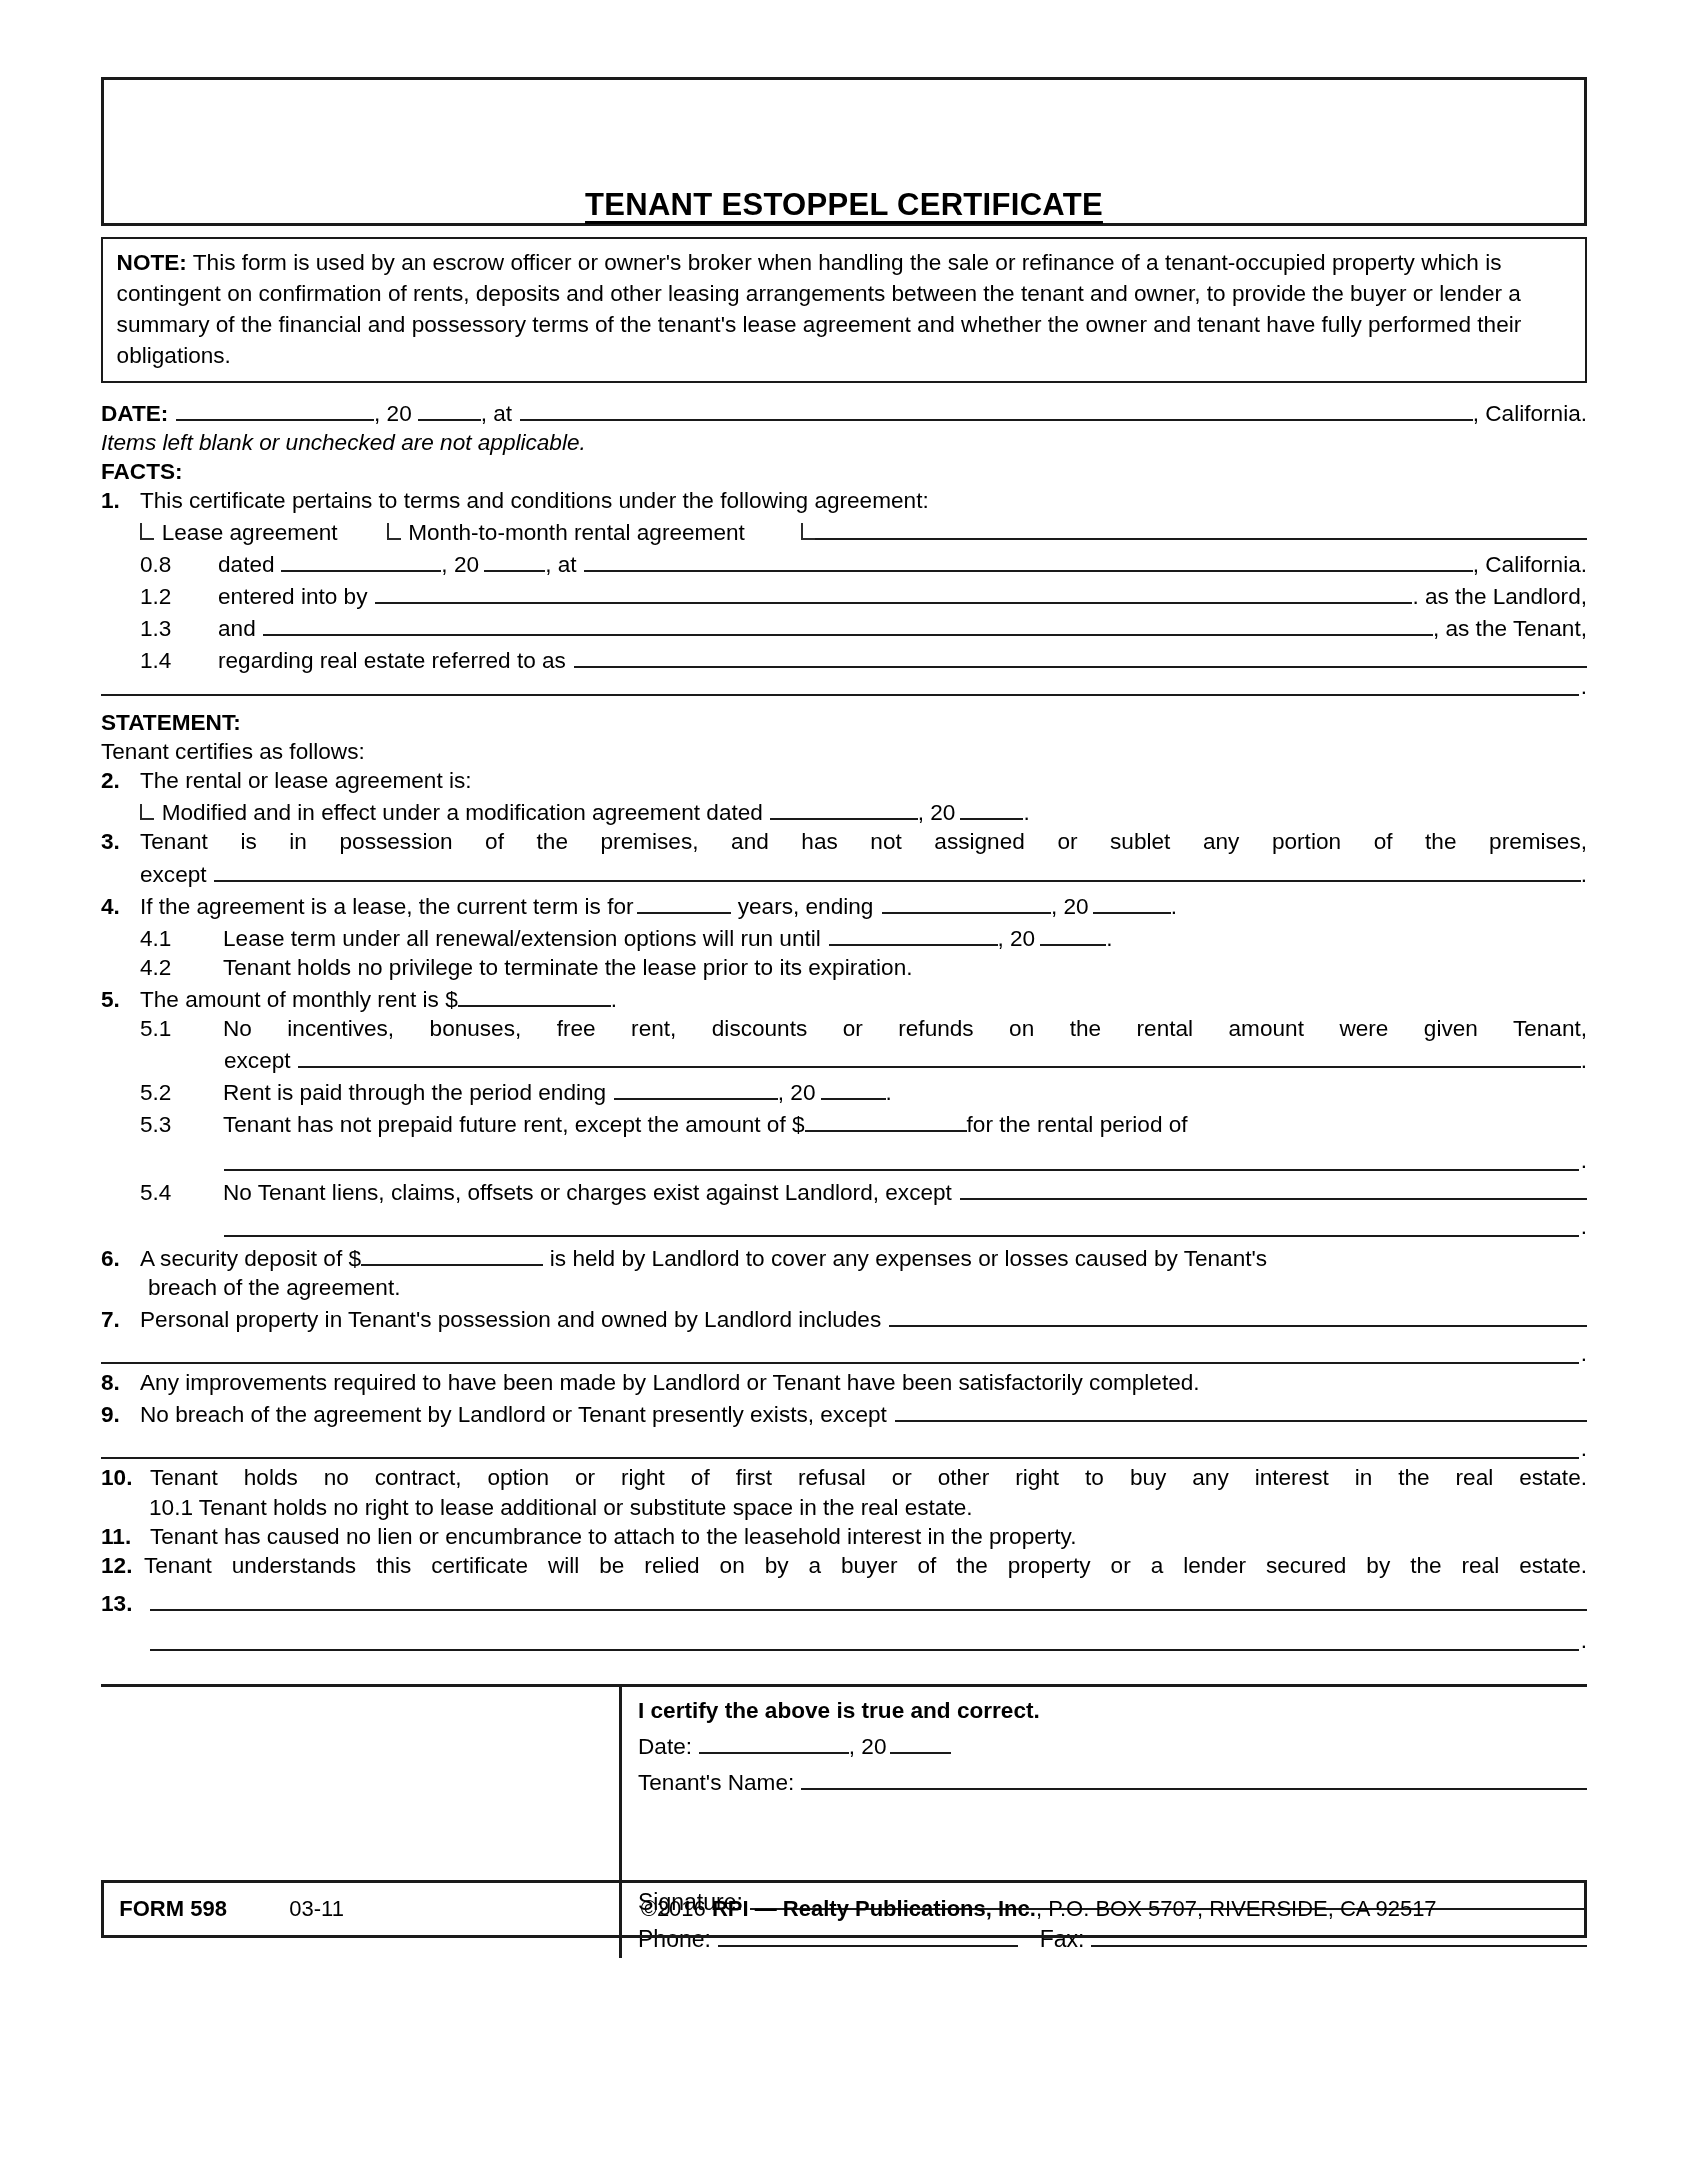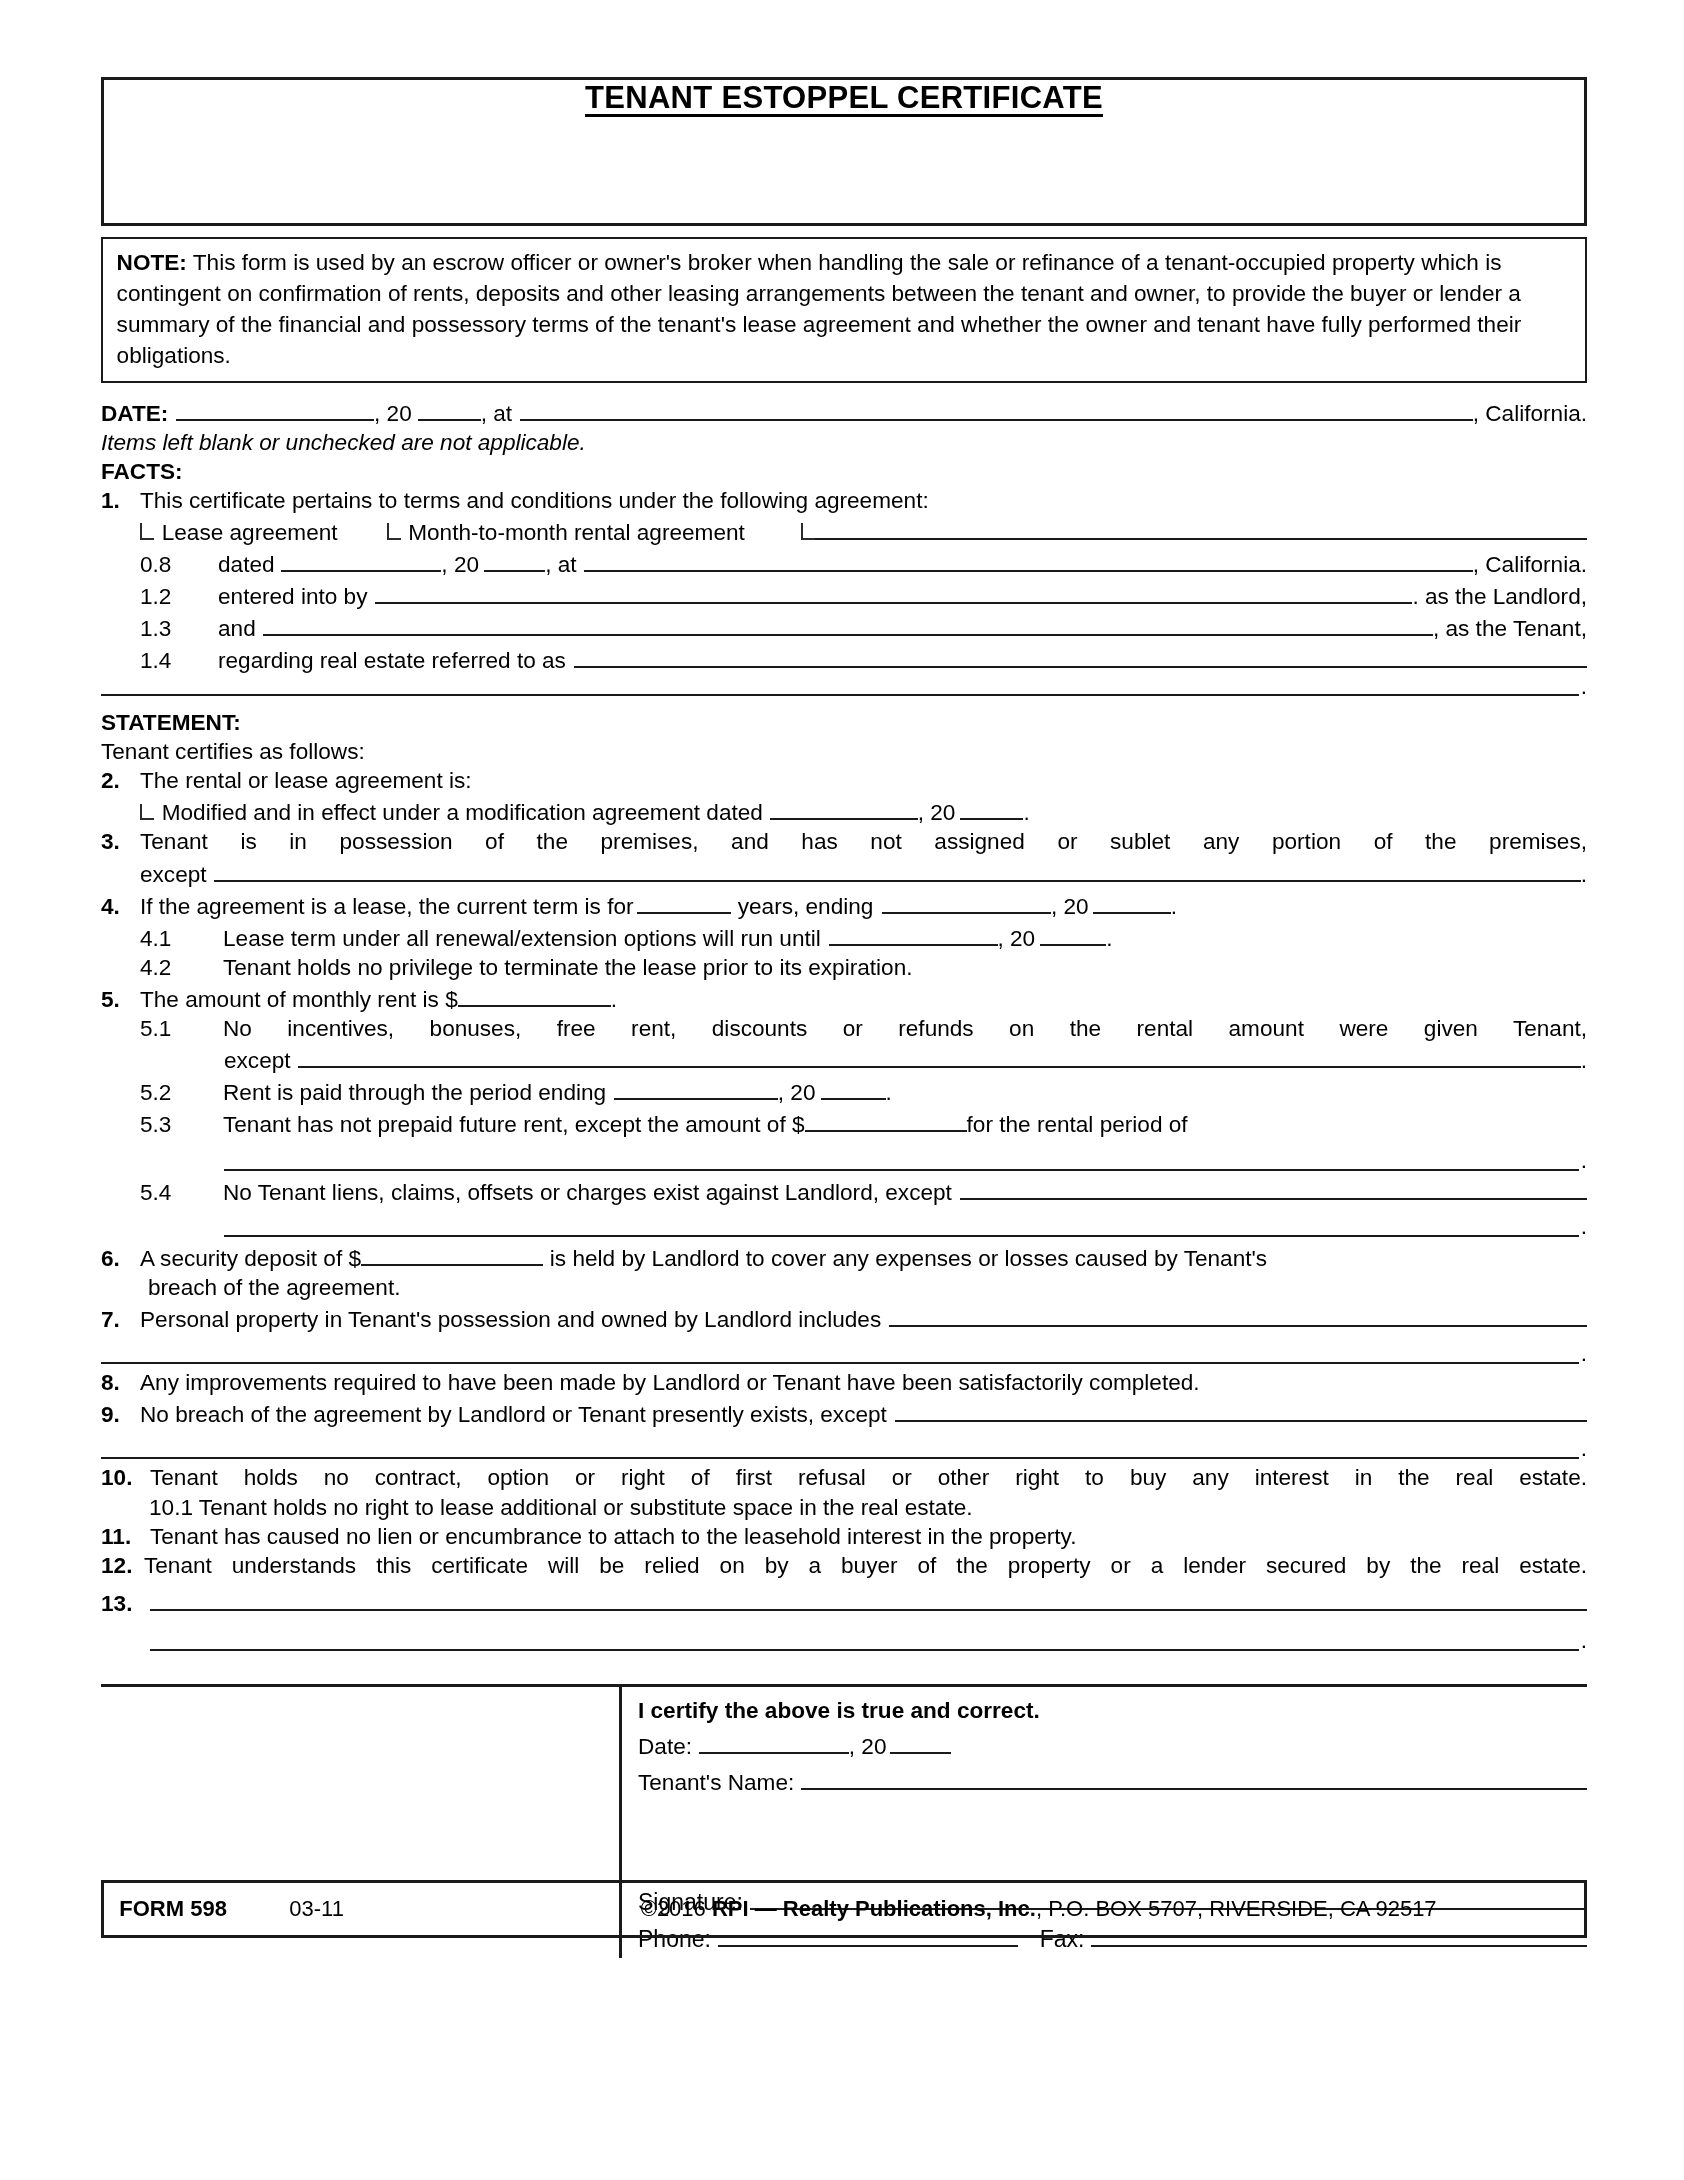--- a/index.html
+++ b/index.html
@@ -27,21 +27,21 @@
     width: 1486px;
   }
 
   
   .title-box {
     margin-top: 77px;
     border: 3.4px solid #1a1a1a;
     height: 149px;
     box-sizing: border-box;
     display: flex;
-    align-items: flex-start;
+    align-items: flex-end;
     justify-content: center;
   }
   .title-text {
     font-size: 31px;
     font-weight: bold;
     letter-spacing: 0.3px;
     text-decoration: underline;
     text-underline-offset: 6px;
     text-decoration-thickness: 2.6px;
   }

